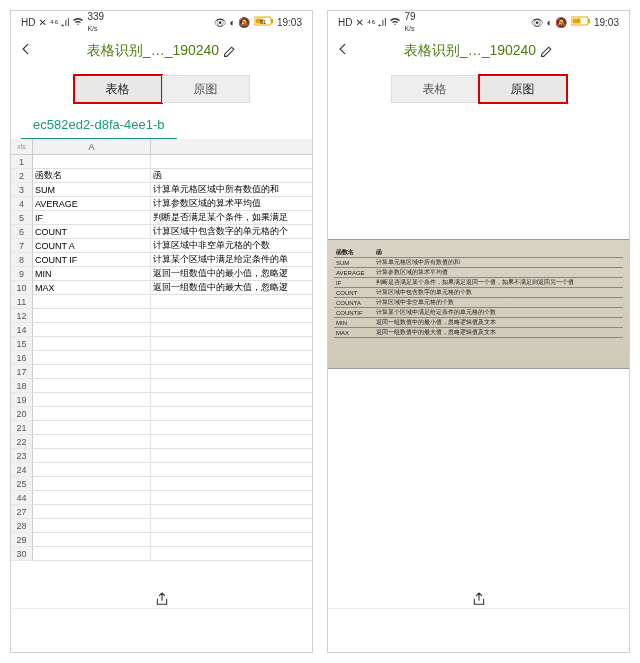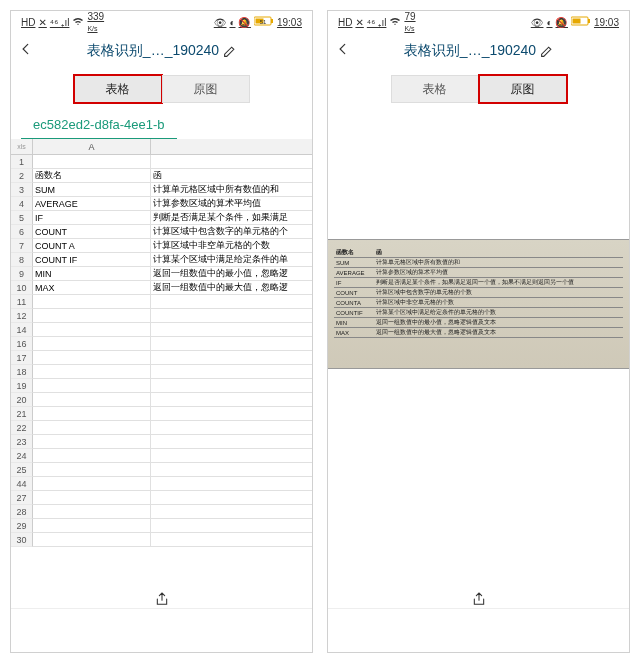--- a/index.html
+++ b/index.html
@@ -1,23 +1,23 @@
 <!DOCTYPE html>
 <html><head>
   <meta charset="utf-8">
   <style>
     * { margin: 0; padding: 0; box-sizing: border-box; }
     body { font-family: -apple-system, "PingFang SC", "Microsoft YaHei", sans-serif; background: #fff; width: 640px; height: 663px; display: flex; gap: 14px; padding: 10px; }
     .phone { flex: 1; border: 1px solid #d0d0d0; background: #fff; display: flex; flex-direction: column; overflow: hidden; height: 643px; }
-    .statusbar { height: 22px; display: flex; align-items: center; justify-content: space-between; padding: 0 10px; font-size: 10px; color: #333; text-decoration: underline; }
+    .statusbar { height: 22px; display: flex; align-items: center; justify-content: space-between; padding: 0 10px; font-size: 10px; color: #333; }
     .statusbar .left, .statusbar .right { display: flex; align-items: center; gap: 3px; }
     .icon-small { display: inline-block; font-size: 10px; }
     .topbar { height: 36px; display: flex; align-items: center; padding: 0 8px; gap: 6px; }
     .back-chevron { width: 14px; height: 14px; flex-shrink: 0; }
-    .title { flex: 1; font-size: 14px; color: #0c4a6e; display: flex; align-items: center; justify-content: center; gap: 4px; }
+    .title { flex: 1; font-size: 14px; color: #4d7c0f; display: flex; align-items: center; justify-content: center; gap: 4px; }
     .edit-icon { width: 13px; height: 13px; }
     .tabs { height: 40px; display: flex; align-items: center; justify-content: center; gap: 0; padding: 0 30px; }
     .tab { width: 88px; height: 28px; display: flex; align-items: center; justify-content: center; font-size: 12px; background: #eee; border: 1px solid #ddd; color: #555; font-family: Liberation Serif, serif; }
     .tab.active { background: #e8e8e8; color: #222; }
     .tab.highlight { outline: 2px solid #d20000; outline-offset: -1px; }
     .sheet-name { padding: 6px 12px; color: #1a9a7a; font-size: 13px; border-bottom: 2px solid #1a9a7a; display: inline-block; margin-left: 10px; margin-top: 2px; }
     .sheet-area { flex: 1; overflow: hidden; background: #fff; margin-top: 4px; }
     .sheet-header { display: flex; height: 16px; font-size: 9px; background: #f2f2f2; }
     .sheet-corner { width: 22px; border-right: 1px solid #ccc; border-bottom: 1px solid #ccc; display: flex; align-items: center; justify-content: center; color: #999; font-size: 7px; }
     .sheet-colA { width: 118px; border-right: 1px solid #ccc; border-bottom: 1px solid #ccc; display: flex; align-items: center; justify-content: center; color: #555; }
@@ -162,20 +162,25 @@
           <div class="row-num">12</div>
           <div class="cell-a"></div>
           <div class="cell-b"></div>
         </div>
         <div class="sheet-row">
           <div class="row-num">14</div>
           <div class="cell-a"></div>
           <div class="cell-b"></div>
         </div>
         <div class="sheet-row">
+          <div class="row-num">15</div>
+          <div class="cell-a"></div>
+          <div class="cell-b"></div>
+        </div>
+        <div class="sheet-row">
           <div class="row-num">16</div>
           <div class="cell-a"></div>
           <div class="cell-b"></div>
         </div>
         <div class="sheet-row">
           <div class="row-num">17</div>
           <div class="cell-a"></div>
           <div class="cell-b"></div>
         </div>
         <div class="sheet-row">

